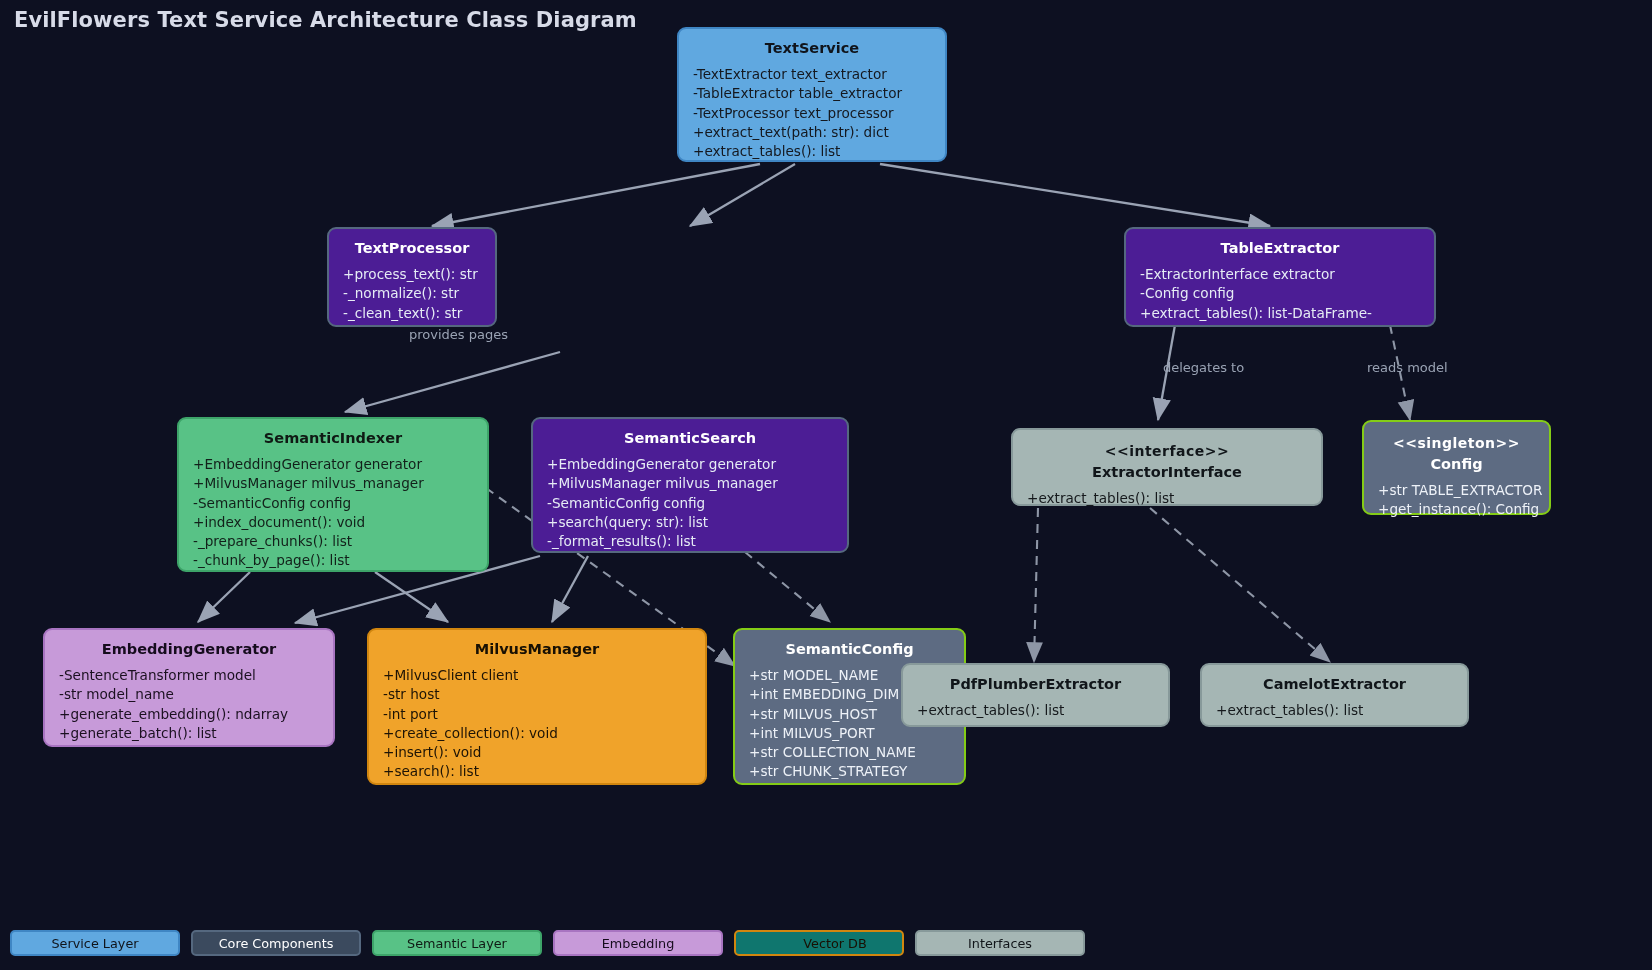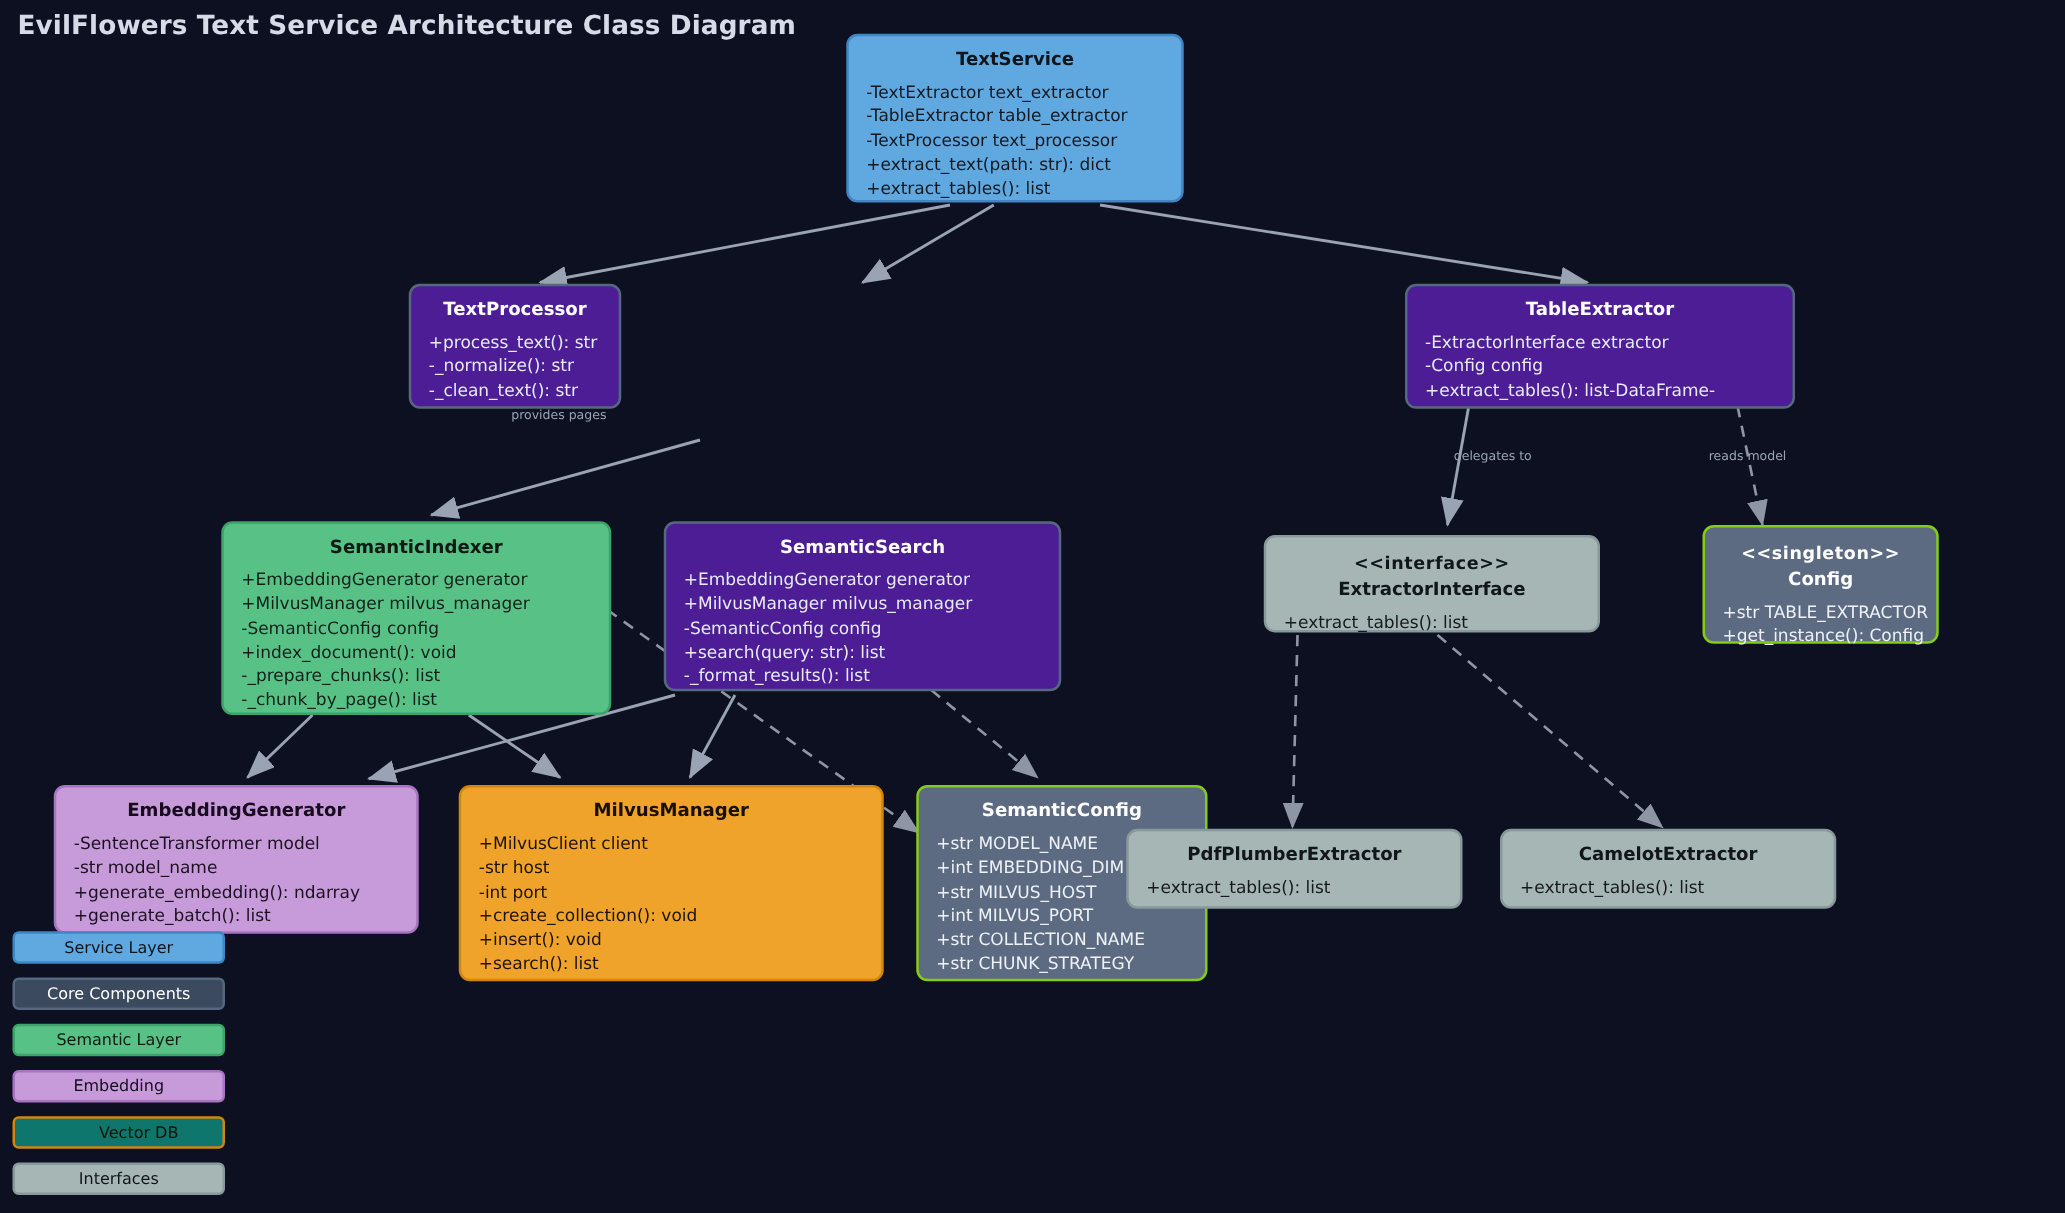--- a/index.html
+++ b/index.html
@@ -42,24 +42,24 @@
   .c-embed{background:#c79ad9;border:2px solid #a874c1;color:#1b1020;}
   .c-embed .nm{color:#160c1d;}
   .c-vector{background:#f0a32a;border:2px solid #d1860f;color:#1d1305;}
   .c-vector .nm{color:#181003;}
   .c-iface{background:#a5b6b4;border:2px solid #87999a;color:#15191c;}
   .c-iface .nm,.c-iface .stereo{color:#11161a;}
   .c-slate{background:#5d6b82;border:2px solid #84cc16;color:#eef2f8;}
   .c-slate .nm,.c-slate .stereo{color:#ffffff;}
 
   .edge-label{
-    position:absolute;font-size:10px;color:#9aa3b4;white-space:nowrap;
-  }
-
-  .legend{position:absolute;left:10px;bottom:14px;display:flex;gap:11px;flex-direction:column;}
+    position:absolute;font-size:13px;color:#9aa3b4;white-space:nowrap;
+  }
+
+  .legend{position:absolute;left:10px;bottom:14px;display:flex;gap:11px;}
   .legend-item{
     width:170px;height:26px;border-radius:5px;
     display:flex;align-items:center;justify-content:center;
     font-size:12.8px;box-sizing:border-box;
   }
   .lg-service{background:#60a8e0;border:2px solid #3f86c4;color:#10141b;}
   .lg-core{background:#3b4a5e;border:2px solid #55687f;color:#ffffff;}
   .lg-semantic{background:#58c286;border:2px solid #3da469;color:#0f1a14;}
   .lg-embed{background:#c79ad9;border:2px solid #a874c1;color:#160c1d;}
   .lg-vector{background:#0f766e;border:2px solid #d1860f;color:#181003;padding-left:32px;}
@@ -151,21 +151,21 @@
 
   <div class="node c-core" style="left:531px;top:417px;width:318px;height:136px;">
     <span class="nm">SemanticSearch</span>
     <span class="mem">+EmbeddingGenerator generator</span>
     <span class="mem">+MilvusManager milvus_manager</span>
     <span class="mem">-SemanticConfig config</span>
     <span class="mem">+search(query: str): list</span>
     <span class="mem">-_format_results(): list</span>
   </div>
 
-  <div class="node c-iface" style="left:1011px;top:428px;width:269px;height:78px;">
+  <div class="node c-iface" style="left:1011px;top:428px;width:312px;height:78px;">
     <span class="stereo">&lt;&lt;interface&gt;&gt;</span>
     <span class="nm">ExtractorInterface</span>
     <span class="mem">+extract_tables(): list</span>
   </div>
 
   <div class="node c-slate" style="left:1362px;top:420px;width:189px;height:95px;">
     <span class="stereo">&lt;&lt;singleton&gt;&gt;</span>
     <span class="nm">Config</span>
     <span class="mem">+str TABLE_EXTRACTOR</span>
     <span class="mem">+get_instance(): Config</span>

